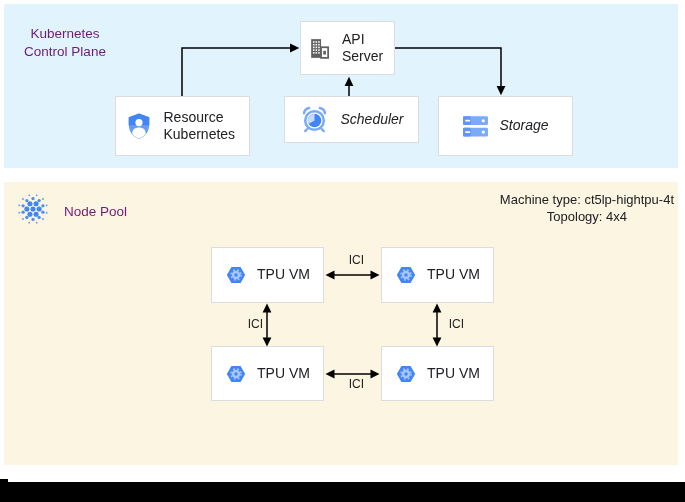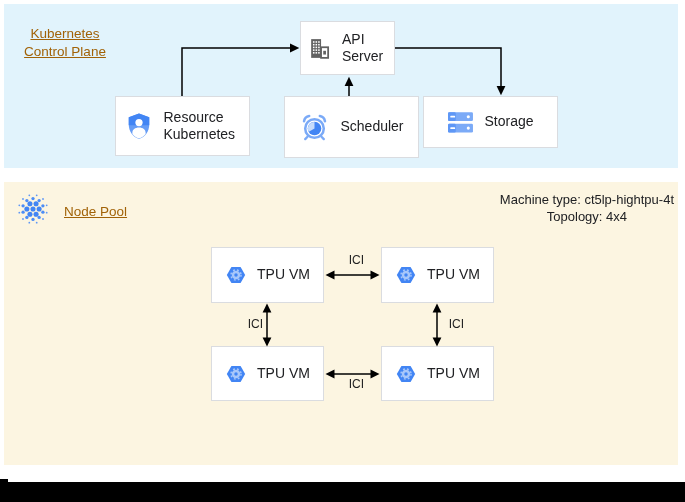--- a/index.html
+++ b/index.html
@@ -6,22 +6,22 @@
   #stage{
     position:relative;width:685px;height:502px;overflow:hidden;
     font-family:"Liberation Sans","DejaVu Sans",sans-serif;
     color:#202124;background:#fff;
   }
   .panel{position:absolute;}
   .panel.control{left:4px;top:4px;width:674px;height:164px;background:#E1F3FC;}
   .panel.nodepool{left:4px;top:182px;width:674px;height:283px;background:#FCF5E1;}
 
   .section-title{
-    position:absolute;font-size:13.5px;line-height:1.32;color:#a16207;
-    white-space:pre-line;text-align:center;text-decoration:underline;
+    position:absolute;font-size:13.5px;line-height:1.32;color:#701a75;
+    white-space:pre-line;text-align:center;
   }
   .cp-title{left:12px;top:25px;width:106px;}
   .np-title{left:64px;top:203px;text-align:center;}
   .machine-info{
     position:absolute;right:11px;top:191px;text-align:center;
     font-size:13px;line-height:1.32;color:#202124;white-space:pre-line;
   }
 
   .box{
     position:absolute;background:#fff;border:1px solid #DADCE0;
@@ -125,36 +125,36 @@
       <svg width="30" height="30" viewBox="0 0 24 24">
         <path d="M12 2 L20.2 5 V10.8 C20.2 16.4 16.7 21 12 22.3 C7.3 21 3.8 16.4 3.8 10.8 V5 Z" fill="#669DF6"></path>
         <path d="M12 2 L20.2 5 V11.4 H3.8 V5 Z" fill="#4285F4"></path>
         <circle cx="12" cy="9.2" r="2.9" fill="#fff"></circle>
         <path d="M12 13.1c-3.2 0-5.3 1.7-5.3 4.2v1c1.3 1.7 3.1 3 5.3 3.7 2.2-.7 4-2 5.3-3.7v-1c0-2.5-2.1-4.2-5.3-4.2Z" fill="#fff"></path>
       </svg>
     </span>
     <span class="label" style="width:78px">Resource Kubernetes</span>
   </div>
 
-  <div class="box" style="left:284px;top:96px;width:135px;height:62px;">
+  <div class="box" style="left:284px;top:96px;width:135px;height:47px;font-style:italic;">
     <span class="icon">
       <svg width="31" height="31" viewBox="0 0 32 32" fill="none">
         <path d="M10.5 4.2 A6.5 6.5 0 0 0 5.2 9.5" stroke="#7BAAF7" stroke-width="2.6" stroke-linecap="round"></path>
         <path d="M21.5 4.2 A6.5 6.5 0 0 1 26.8 9.5" stroke="#7BAAF7" stroke-width="2.6" stroke-linecap="round"></path>
         <circle cx="16" cy="17" r="9.6" stroke="#7BAAF7" stroke-width="2.6"></circle>
         <path d="M8.8 25.5 L6.4 28" stroke="#7BAAF7" stroke-width="2.4" stroke-linecap="round"></path>
         <path d="M23.2 25.5 L25.6 28" stroke="#7BAAF7" stroke-width="2.4" stroke-linecap="round"></path>
         <circle cx="16" cy="17" r="7" fill="#4285F4"></circle>
         <path d="M16 17 V10.2 A6.8 6.8 0 0 0 10.1 20.4 Z" fill="#C7DCFB"></path>
       </svg>
     </span>
     <span class="label">Scheduler</span>
   </div>
 
-  <div class="box" style="left:423px;top:96px;width:135px;height:52px;">
+  <div class="box" style="left:438px;top:96px;width:135px;height:60px;font-style:italic;">
     <span class="icon">
       <svg width="27" height="25" viewBox="0 0 26 24">
         <rect x="1" y="2.2" width="24" height="8.4" rx="1.2" fill="#7BAAF7"></rect>
         <rect x="1" y="2.2" width="7.4" height="8.4" rx="1.2" fill="#5E97F6"></rect>
         <rect x="3.2" y="5.6" width="4.6" height="1.7" rx=".5" fill="#fff"></rect>
         <circle cx="20.5" cy="6.4" r="1.5" fill="#fff"></circle>
         <rect x="1" y="13.2" width="24" height="8.4" rx="1.2" fill="#7BAAF7"></rect>
         <rect x="1" y="13.2" width="7.4" height="8.4" rx="1.2" fill="#5E97F6"></rect>
         <rect x="3.2" y="16.6" width="4.6" height="1.7" rx=".5" fill="#fff"></rect>
         <circle cx="20.5" cy="17.4" r="1.5" fill="#fff"></circle>

